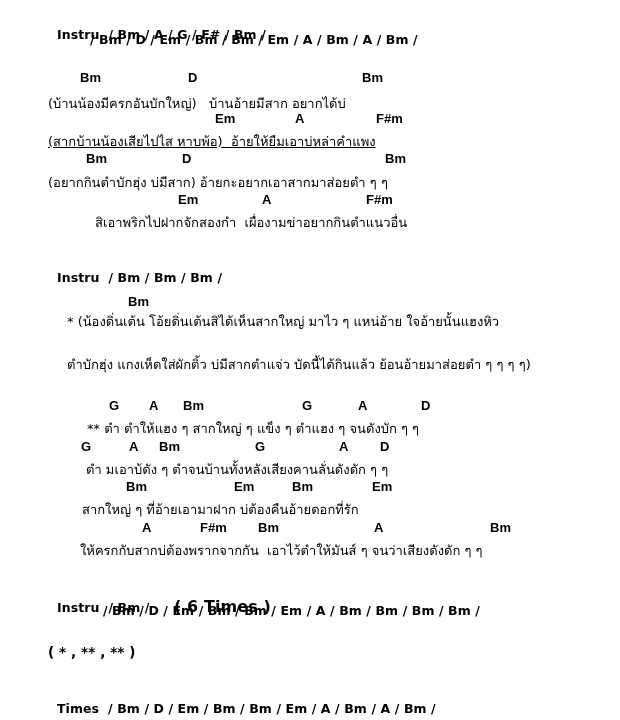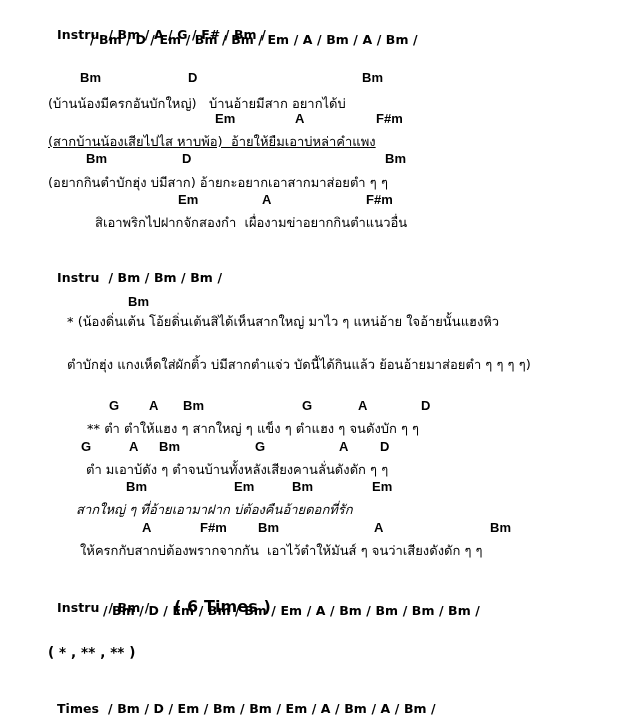--- a/index.html
+++ b/index.html
@@ -58,21 +58,21 @@
     <div class="abs chord" style="left: 129px; top: 439px;">A</div>
     <div class="abs chord" style="left: 159px; top: 439px;">Bm</div>
     <div class="abs chord" style="left: 255px; top: 439px;">G</div>
     <div class="abs chord" style="left: 339px; top: 439px;">A</div>
     <div class="abs chord" style="left: 380px; top: 439px;">D</div>
     <div class="abs lyric" style="left: 86px; top: 459px;">ตำ มเอาบ้ดัง ๆ ตำจนบ้านทั้งหลังเสียงคานลั่นดังดัก ๆ ๆ</div>
     <div class="abs chord" style="left: 126px; top: 479px;">Bm</div>
     <div class="abs chord" style="left: 234px; top: 479px;">Em</div>
     <div class="abs chord" style="left: 292px; top: 479px;">Bm</div>
     <div class="abs chord" style="left: 372px; top: 479px;">Em</div>
-    <div class="abs lyric" style="left: 76px; top: 499px; font-style: italic;">สากใหญ่ ๆ ที่อ้ายเอามาฝาก บ่ต้องคืนอ้ายดอกที่รัก</div>
+    <div class="abs lyric" style="left: 82px; top: 499px;">สากใหญ่ ๆ ที่อ้ายเอามาฝาก บ่ต้องคืนอ้ายดอกที่รัก</div>
     <div class="abs chord" style="left: 142px; top: 520px;">A</div>
     <div class="abs chord" style="left: 200px; top: 520px;">F#m</div>
     <div class="abs chord" style="left: 258px; top: 520px;">Bm</div>
     <div class="abs chord" style="left: 374px; top: 520px;">A</div>
     <div class="abs chord" style="left: 490px; top: 520px;">Bm</div>
     <div class="abs lyric" style="left: 80px; top: 540px;">ให้ครกกับสากบ่ต้องพรากจากกัน  เอาไว้ตำให้มันส์ ๆ จนว่าเสียงดังดัก ๆ ๆ</div>
   </div>
 
 <div class="line hdr" style="left:48px; top:583px;">
   <span>Instru</span>&nbsp;&nbsp;<span>/ Bm / </span><span class="times">( 6 Times )</span>

